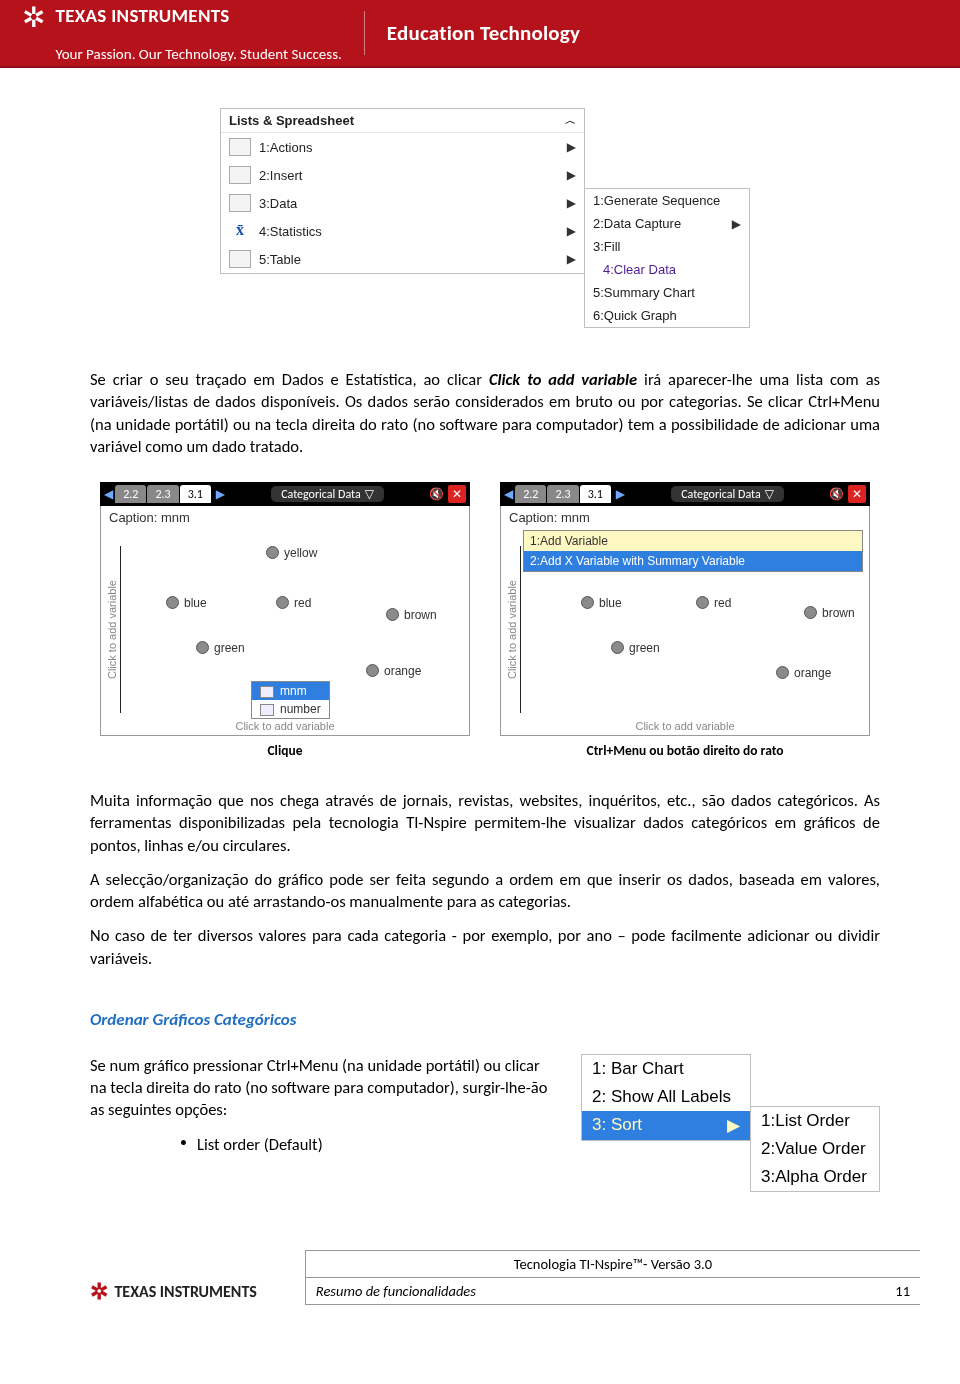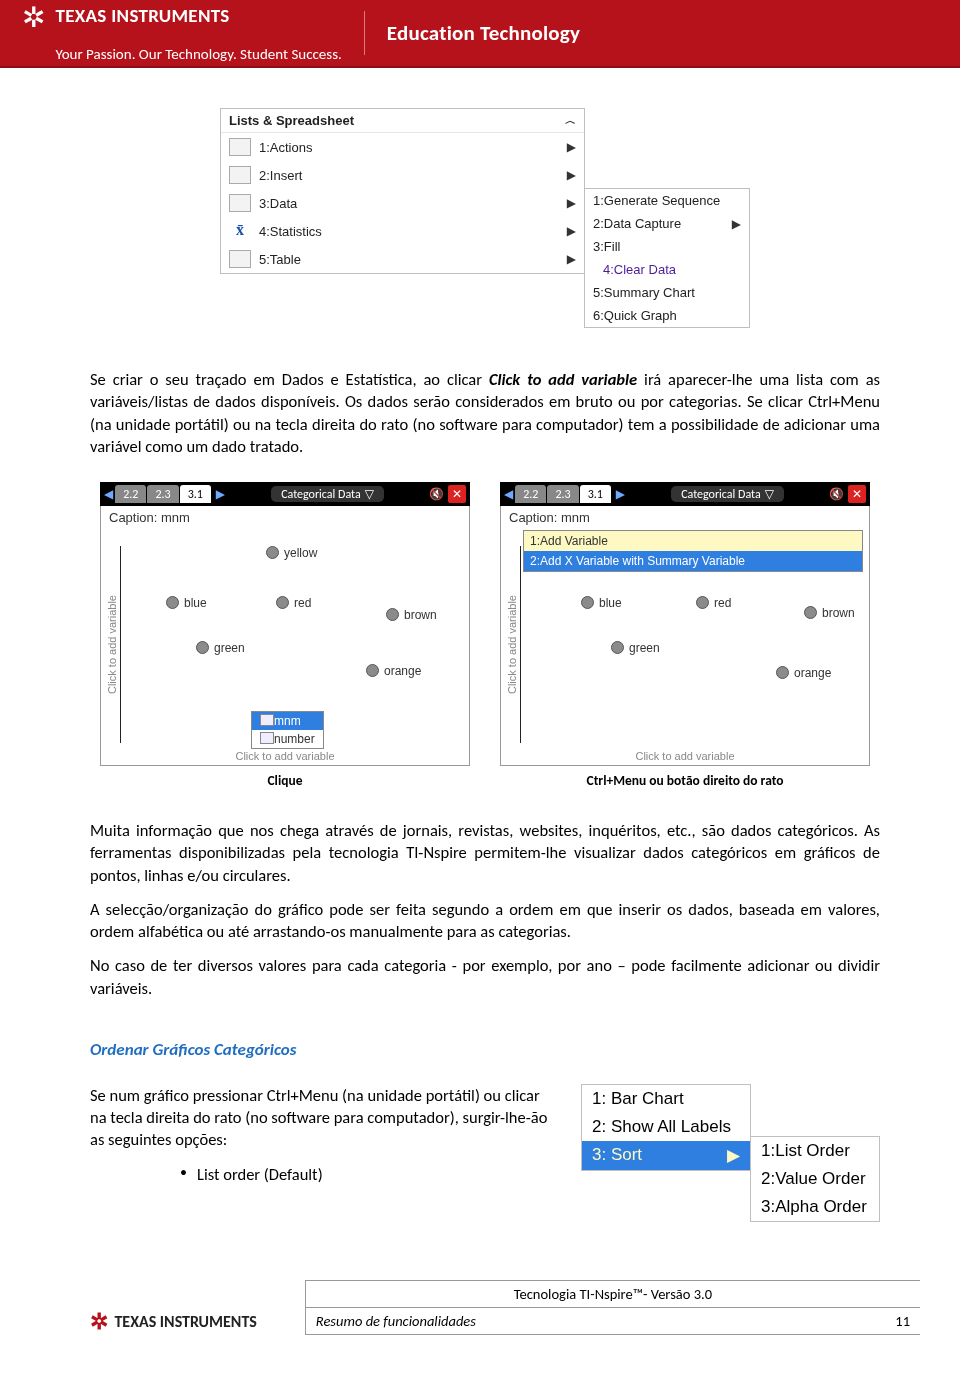--- a/index.html
+++ b/index.html
@@ -40,30 +40,30 @@
   
   .shots-row { display: flex; gap: 30px; justify-content: center; margin: 25px 0 8px; }
   .shot { width: 370px; }
   .calc-frame { background: #fff; }
   .calc-top { background: #000; color: #fff; display: flex; align-items: center; font-size: 12px; height: 24px; padding: 0 4px; }
   .calc-tab { background: #888; color: #fff; padding: 2px 8px; margin-right: 1px; font-size: 12px; border-radius: 3px 3px 0 0; }
   .calc-tab.active { background: #fff; color: #000; }
   .calc-title-pill { background: #333; color: #fff; padding: 1px 10px; border-radius: 5px; margin: 0 auto; font-size: 12px; display: flex; align-items: center; gap: 4px; }
   .calc-close { width: 18px; height: 18px; background: #d22; color: #fff; display: flex; align-items: center; justify-content: center; font-size: 12px; border-radius: 2px; margin-left: 3px; }
   .calc-snd { width: 16px; height: 16px; color: #aaa; margin-left: 3px; font-size: 12px; display:flex;align-items:center;justify-content:center;}
-  .calc-body { border: 1px solid #999; border-top: none; height: 260px; position: relative; font-size: 12.5px; font-family: Verdana, Arial, sans-serif; color: #333; }
+  .calc-body { border: 1px solid #999; border-top: none; height: 230px; position: relative; font-size: 12.5px; font-family: Verdana, Arial, sans-serif; color: #333; }
   .caption-line { padding: 4px 8px; font-size: 13px; }
   .vlabel { position: absolute; left: 2px; top: 40px; bottom: 22px; width: 18px; border-right: 1px solid #222; display: flex; align-items: center; justify-content: center; }
   .vlabel span { writing-mode: vertical-rl; transform: rotate(180deg); font-size: 11px; color: #888; }
   .dot-chart { position: absolute; left: 25px; right: 6px; top: 30px; bottom: 22px; }
   .dot { position: absolute; width: 13px; height: 13px; border-radius: 50%; background: #8b8b8b; border: 1px solid #555; }
   .dot-lbl { position: absolute; font-size: 12px; color: #333; }
   .bottom-text { position: absolute; bottom: 3px; left: 0; right: 0; text-align: center; font-size: 11px; color: #888; }
   .pop-menu { position: absolute; left: 150px; bottom: 16px; background: #fff; border: 1px solid #888; font-size: 12px; }
-  .pop-menu .pm-row { padding: 2px 8px; display: flex; align-items: flex-start; }
+  .pop-menu .pm-row { padding: 2px 8px; display: flex; align-items: flex-end; gap: 6px; }
   .pop-menu .pm-row.sel { background: #2f7fe0; color: #fff; }
   .pm-ico { width: 14px; height: 12px; border: 1px solid #888; display: inline-block; background: #eef; }
 
   .add-var-menu { position: absolute; left: 22px; right: 6px; top: 24px; background: #fef9c3; border: 1px solid #888; font-size: 12px; }
   .add-var-menu .av-row { padding: 3px 6px; }
   .add-var-menu .av-row.sel { background: #2f7fe0; color: #fff; }
 
   .shot-caption { text-align: center; font-size: 13.5px; font-weight: bold; margin-top: 6px; }
 
   .section-head { color: #1f6ec1; font-style: italic; font-weight: bold; font-size: 17px; margin: 40px 0 24px; }

